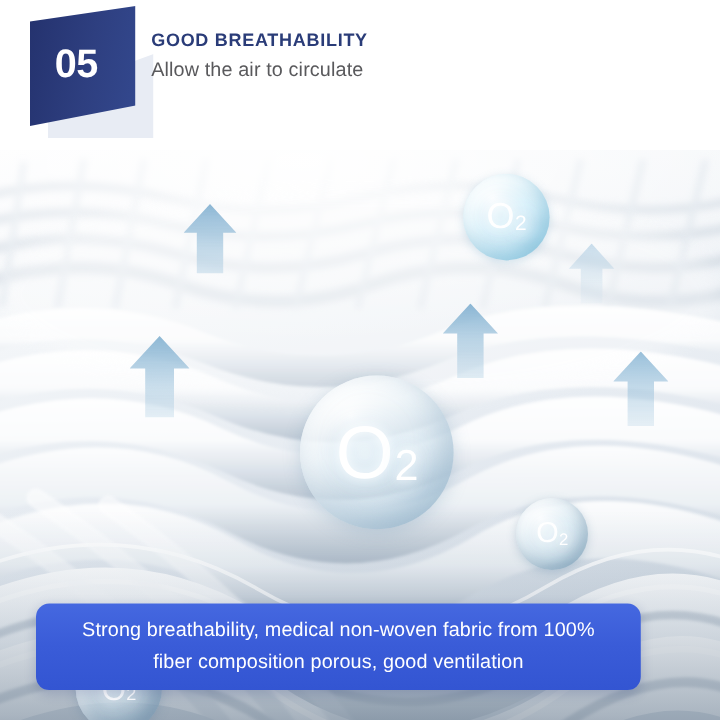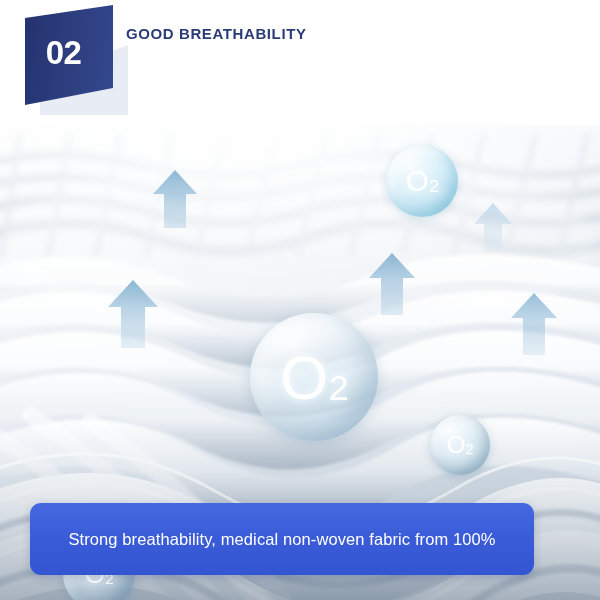--- a/index.html
+++ b/index.html
@@ -84,25 +84,26 @@
 </head>
 <body>
 
 <div class="page">
 
   <div class="header">
 
     <div class="badge-wrap">
       <div class="badge-shadow"></div>
       <div class="badge"></div>
-      <div class="badge-num">02</div>
+      <div class="badge-num">05</div>
     </div>
 
     <div class="head-text">
       <div class="head-title">GOOD BREATHABILITY</div>
+      <div class="head-sub">Allow the air to circulate</div>
     </div>
 
   </div>
 
   <div class="photo">
 
     <svg viewBox="0 0 600 475" preserveAspectRatio="none">
       <defs>
         <linearGradient id="bgGrad" x1="0" y1="0" x2="0.25" y2="1">
           <stop offset="0%" stop-color="#fdfdfe"></stop>
@@ -301,15 +302,16 @@
       <div class="lbl" style="font-size:26px;">
         <span>O</span>
           <sub>2</sub>
       </div>
     </div>
 
   </div>
 
   <div class="caption">
     <div class="caption-line">Strong breathability, medical non-woven fabric from 100%</div>
+    <div class="caption-line">fiber composition porous, good ventilation</div>
   </div>
 
 </div>
 
 </body></html>

